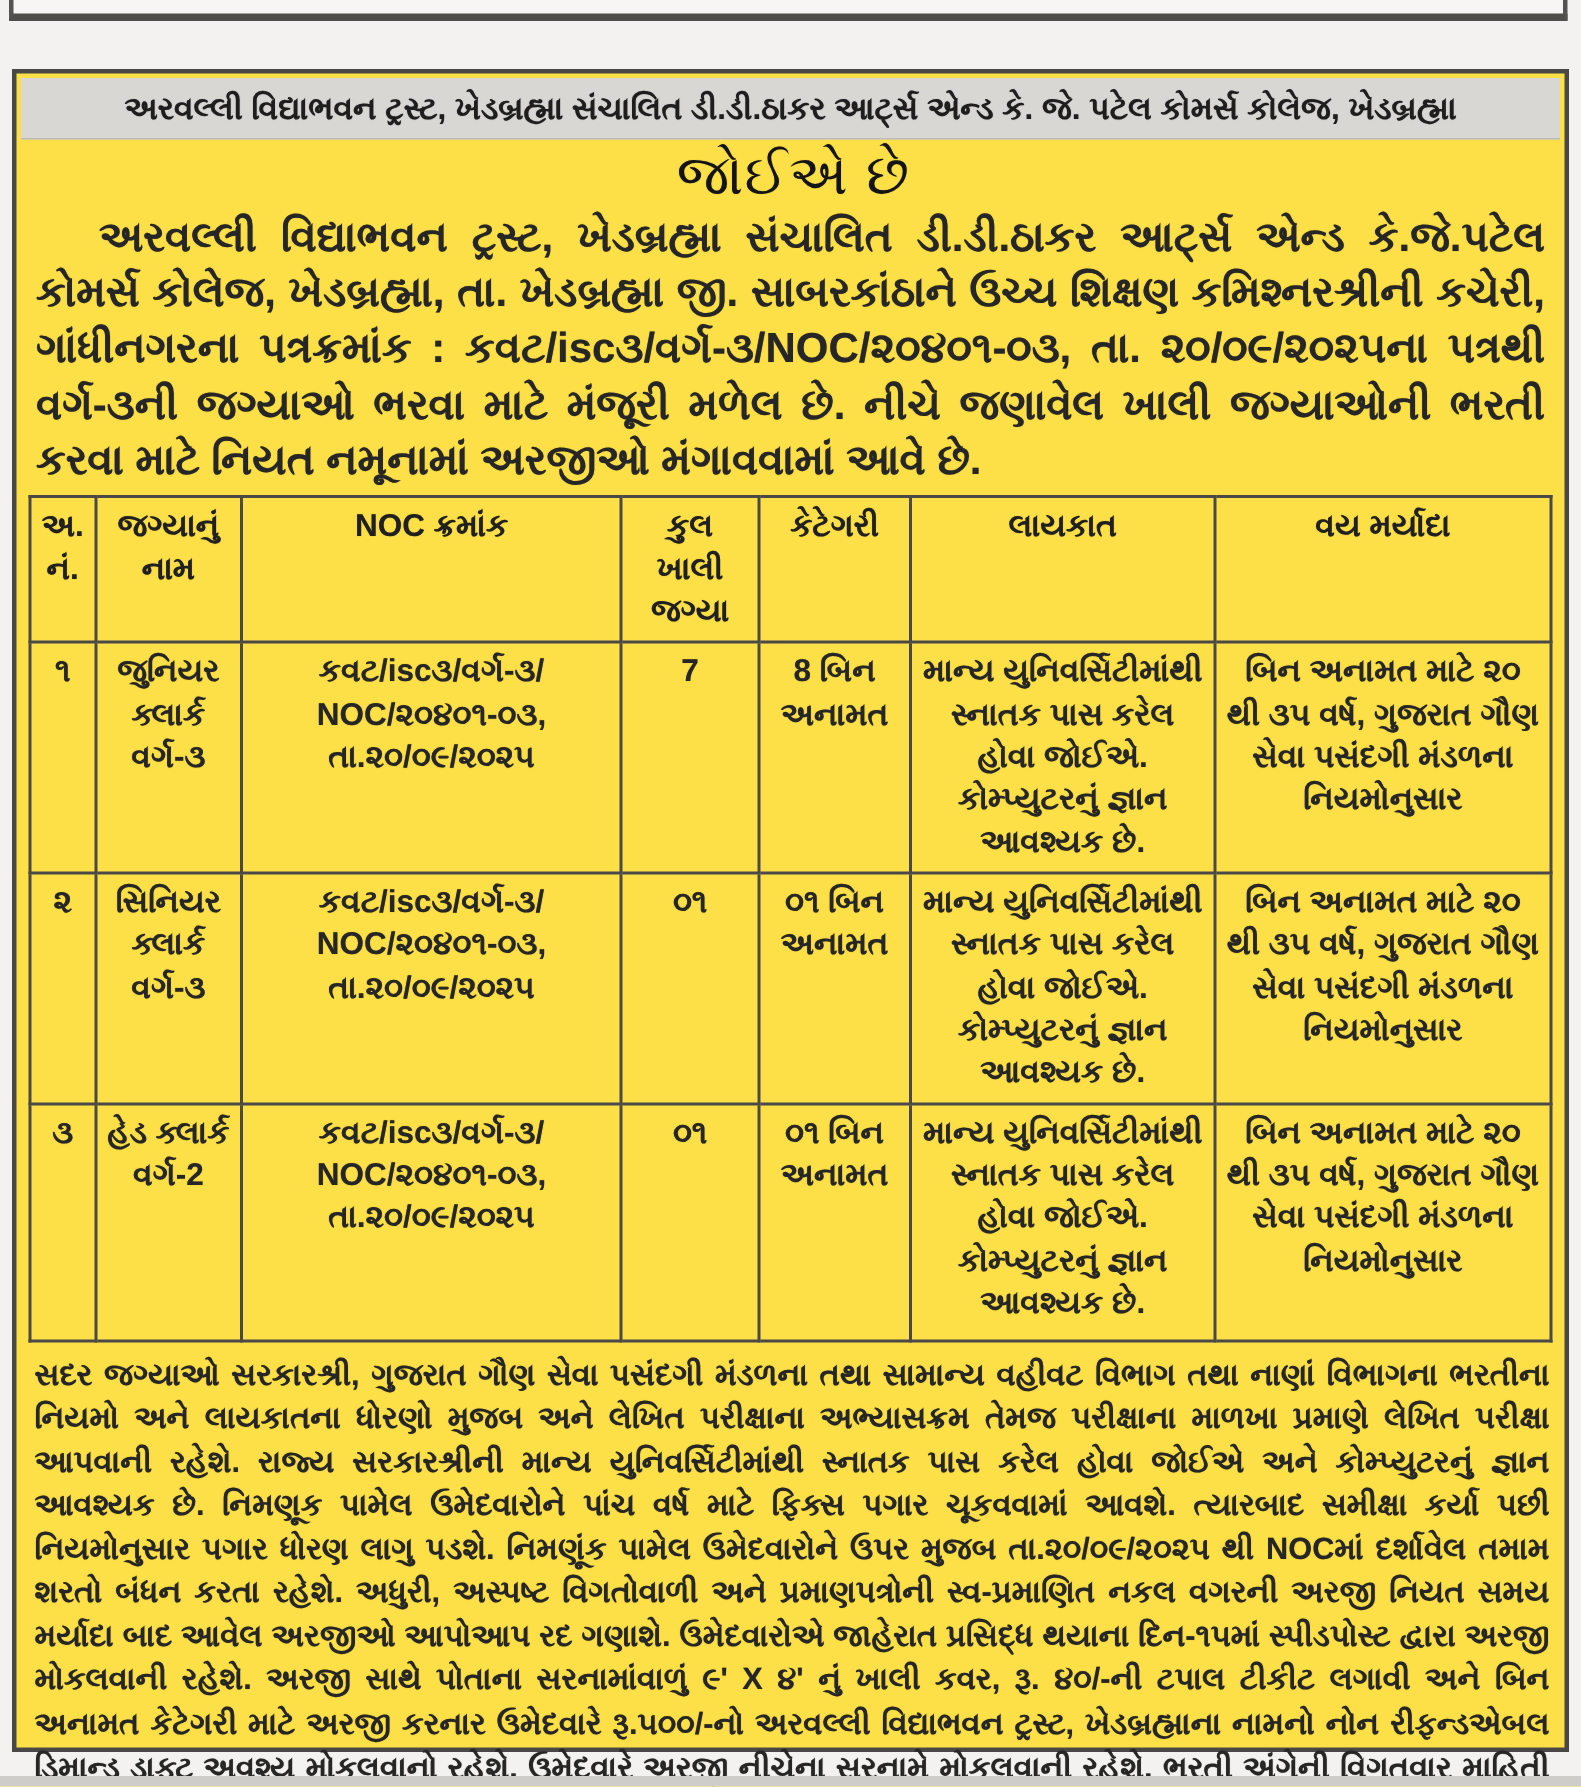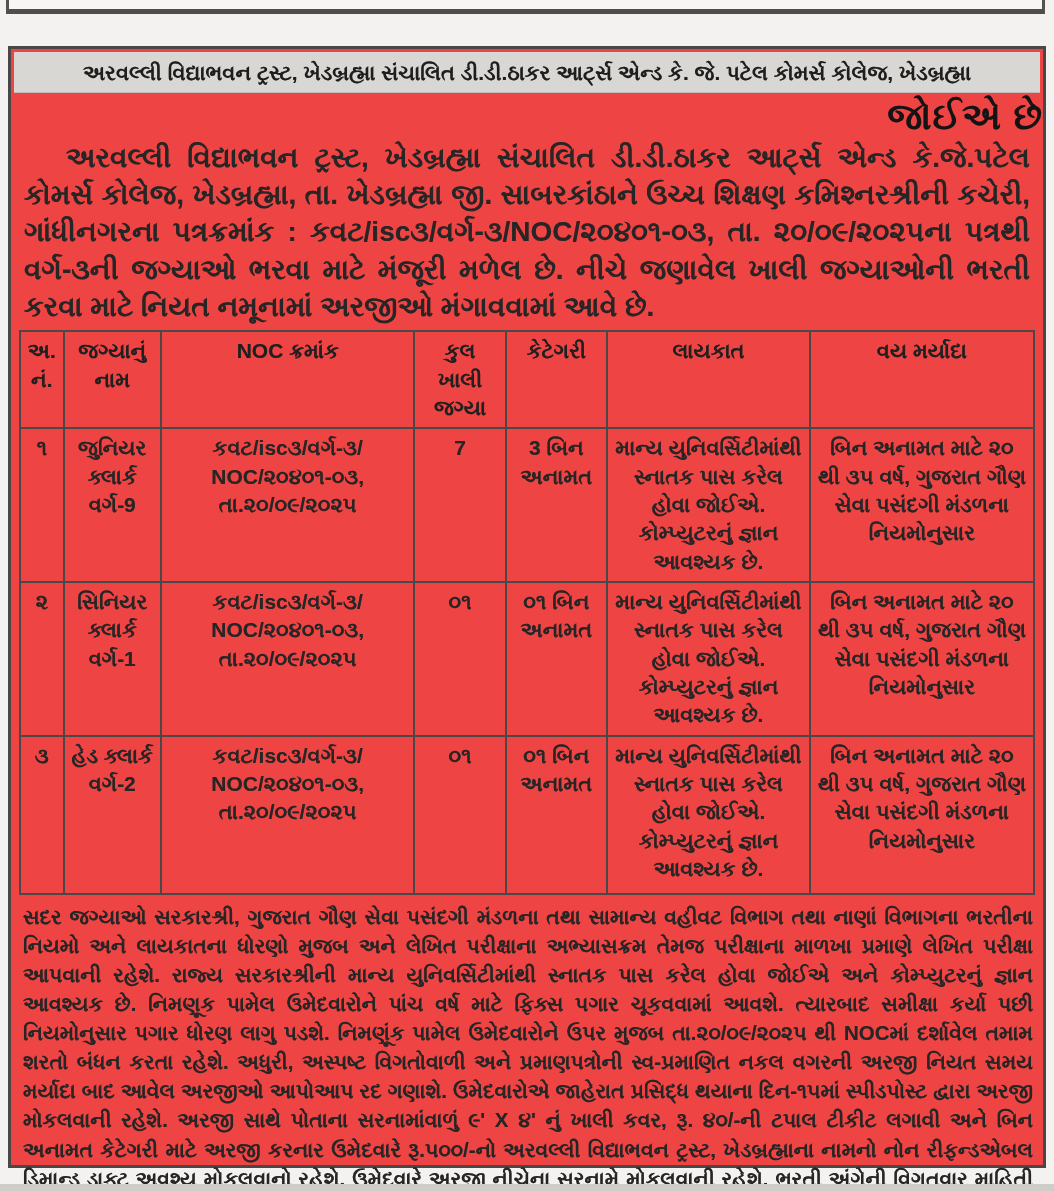--- a/index.html
+++ b/index.html
@@ -33,41 +33,41 @@
       transparent 0 34px, rgba(60,60,60,.75) 34px 37px,
       transparent 37px 78px, rgba(60,60,60,.55) 78px 80px);
   }
 
   
   .main-ad {
     position: absolute;
     left: 8px; right: 8px; top: 46px;
     height: 1122px;
     border: 3px solid #4a4846;
-    background: #ef4444;
+    background: #fde047;
   }
 
   .band {
     margin: 3px 3px 0 3px;
     height: 41px;
     background: #d8d7d4;
     border-bottom: 1px solid #bdbcb9;
     text-align: center;
     font-weight: bold;
     font-size: 21px;
     line-height: 41px;
     color: #1e1e1e;
     white-space: nowrap;
     overflow: hidden;
   }
 
   .ad-title {
-    text-align: right;
+    text-align: center;
     font-size: 37px;
-    font-weight: bold;
+    font-weight: normal;
     color: #141414;
     margin: 3px 0 1px 4px;
     letter-spacing: 1px;
   }
 
   .intro {
     margin: 1px 13px 5px 13px;
     font-size: 28px;
     font-weight: 600;
     line-height: 1.33;
@@ -162,32 +162,32 @@
       <th class="txt">અ. નં.</th>
       <th class="txt">જગ્યાનું નામ</th>
       <th class="txt">NOC ક્રમાંક</th>
       <th class="txt">કુલ ખાલી જગ્યા</th>
       <th class="txt">કેટેગરી</th>
       <th class="txt">લાયકાત</th>
       <th class="txt">વય મર્યાદા</th>
     </tr>
     <tr class="r0">
       <td class="txt">૧</td>
-      <td class="c-post txt">જુનિયર ક્લાર્ક વર્ગ-9</td>
+      <td class="c-post txt">જુનિયર ક્લાર્ક વર્ગ-૩</td>
       <td class="c-noc txt">કવટ/isc૩/વર્ગ-૩/
 NOC/૨૦૪૦૧-૦૩,
 તા.૨૦/૦૯/૨૦૨૫</td>
       <td class="txt">7</td>
-      <td class="c-cat txt">3 બિન અનામત</td>
+      <td class="c-cat txt">8 બિન અનામત</td>
       <td class="txt">માન્ય યુનિવર્સિટીમાંથી સ્નાતક પાસ કરેલ હોવા જોઈએ. કોમ્પ્યુટરનું જ્ઞાન આવશ્યક છે.</td>
       <td class="txt">બિન અનામત માટે ૨૦ થી ૩૫ વર્ષ, ગુજરાત ગૌણ સેવા પસંદગી મંડળના નિયમોનુસાર</td>
     </tr>
     <tr class="r1">
       <td class="txt">૨</td>
-      <td class="c-post txt">સિનિયર ક્લાર્ક વર્ગ-1</td>
+      <td class="c-post txt">સિનિયર ક્લાર્ક વર્ગ-૩</td>
       <td class="c-noc txt">કવટ/isc૩/વર્ગ-૩/
 NOC/૨૦૪૦૧-૦૩,
 તા.૨૦/૦૯/૨૦૨૫</td>
       <td class="txt">૦૧</td>
       <td class="c-cat txt">૦૧ બિન અનામત</td>
       <td class="txt">માન્ય યુનિવર્સિટીમાંથી સ્નાતક પાસ કરેલ હોવા જોઈએ. કોમ્પ્યુટરનું જ્ઞાન આવશ્યક છે.</td>
       <td class="txt">બિન અનામત માટે ૨૦ થી ૩૫ વર્ષ, ગુજરાત ગૌણ સેવા પસંદગી મંડળના નિયમોનુસાર</td>
     </tr>
     <tr class="r2">
       <td class="txt">૩</td>

